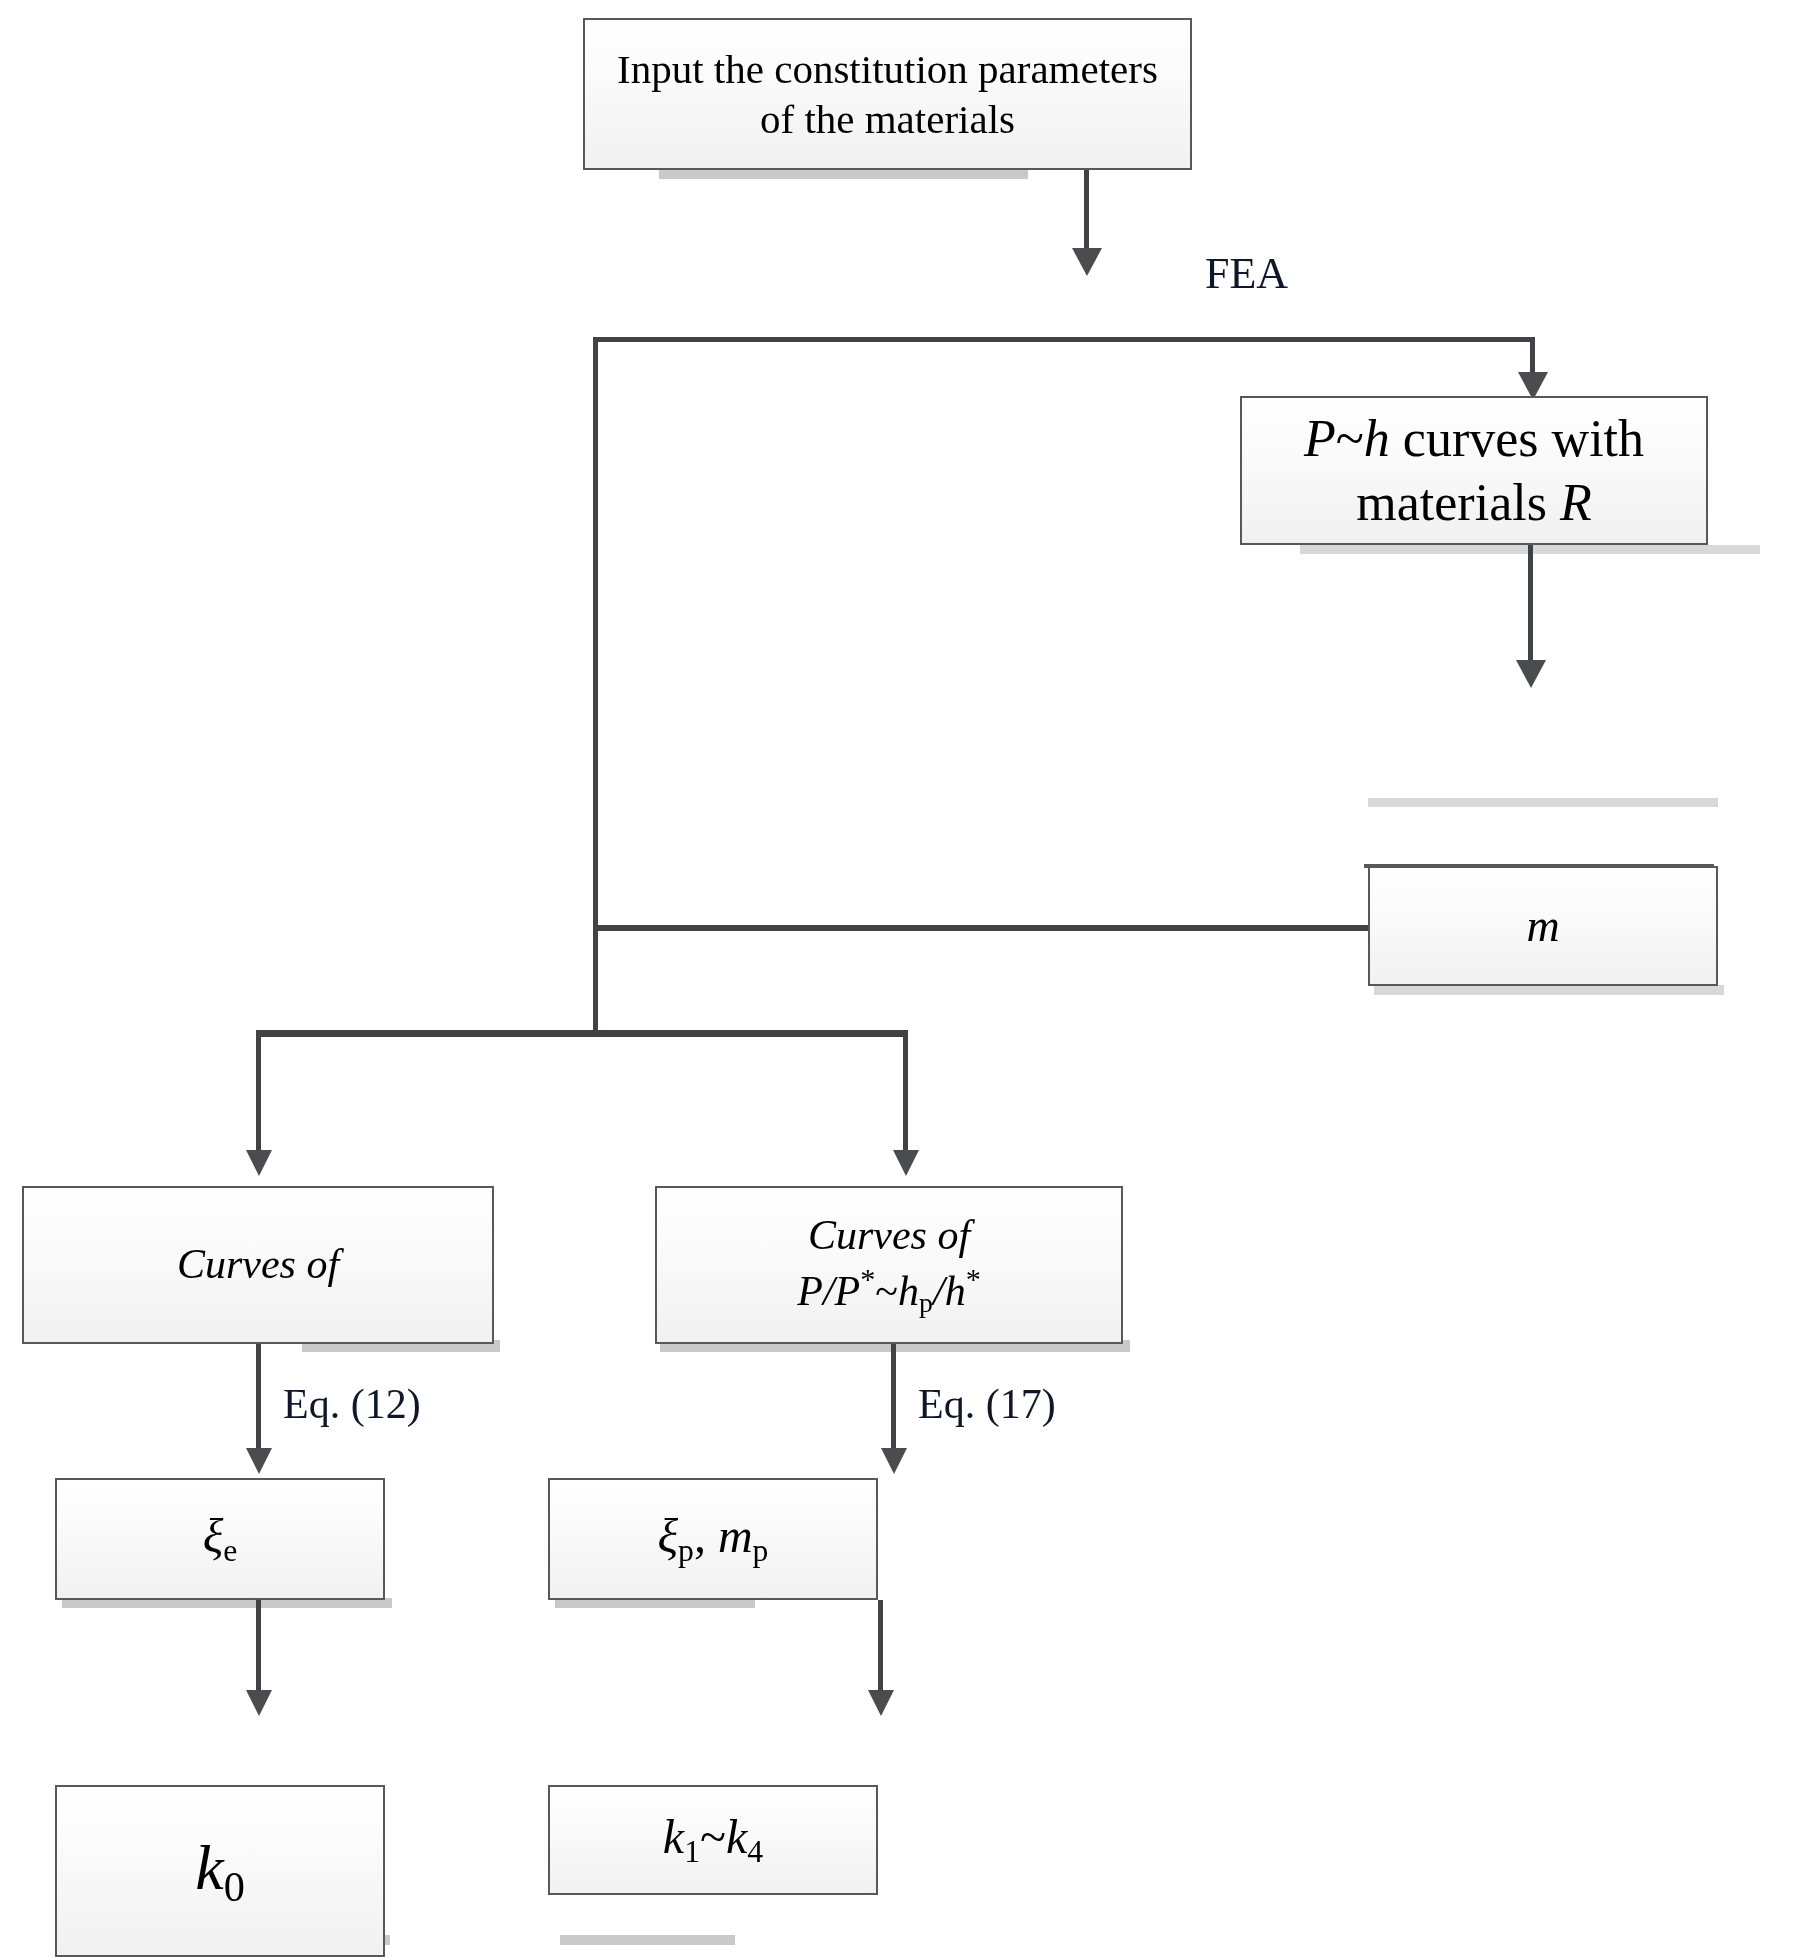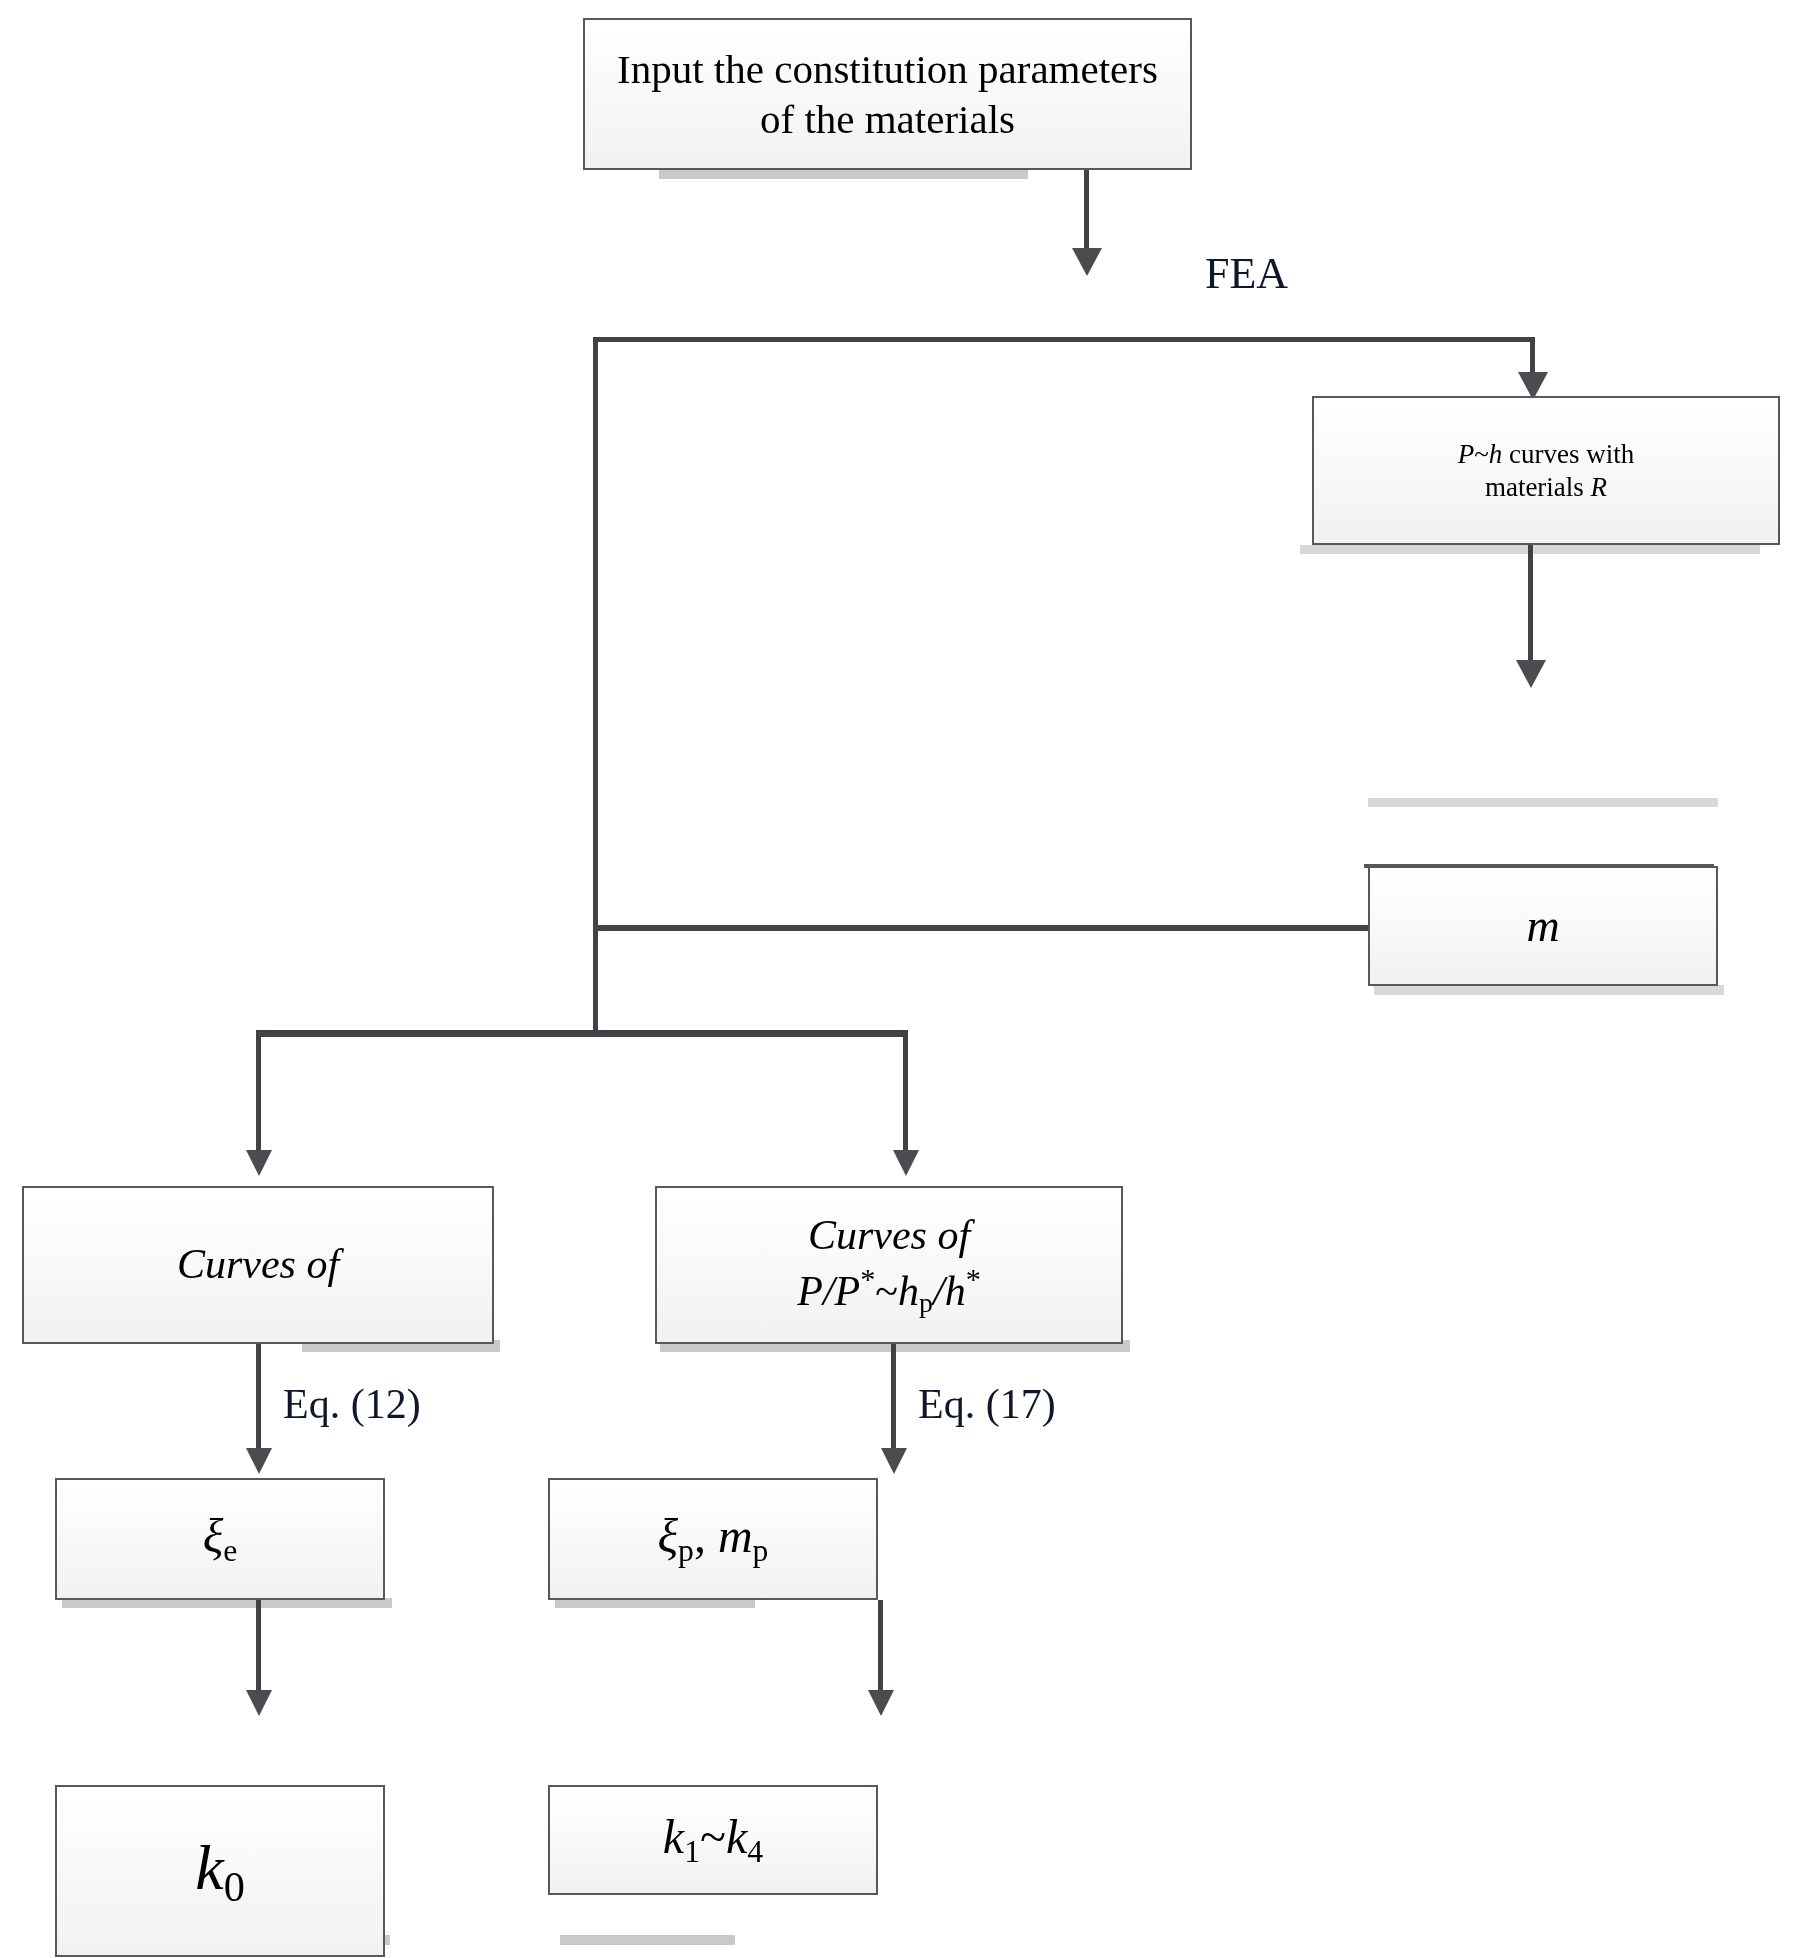--- a/index.html
+++ b/index.html
@@ -105,21 +105,21 @@
   <div class="edge-label" style="left:1205px; top:248px; font-size:44px;">FEA</div>
 
   <div class="conn" style="left:593px; top:337px; width:942px; height:5px;"></div>
 
   <div class="conn" style="left:1530px; top:337px; width:5px; height:50px;"></div>
   <div class="arrowhead" style="left:1518px; top:372px;"></div>
 
   <div class="conn" style="left:593px; top:337px; width:5px; height:698px;"></div>
 
   <div class="shadow light" style="left:1300px; top:545px; width:460px; height:9px;"></div>
-  <div class="node" style="left:1312px; top:396px; width:468px; height:149px; font-size:27px;">
+  <div class="node" style="left:1240px; top:396px; width:468px; height:149px; font-size:52px;">
     <span class="txt">
       <span><i class="v">P</i><span class="tilde">~</span><i class="v">h</i><span> curves with</span></span>
       <span class="line2"><span>materials </span><i class="v">R</i></span>
     </span>
   </div>
 
   <div class="conn" style="left:1528px; top:545px; width:5px; height:130px;"></div>
   <div class="arrowhead" style="left:1516px; top:660px;"></div>
 
   <div class="shadow light" style="left:1368px; top:798px; width:350px; height:9px;"></div>

